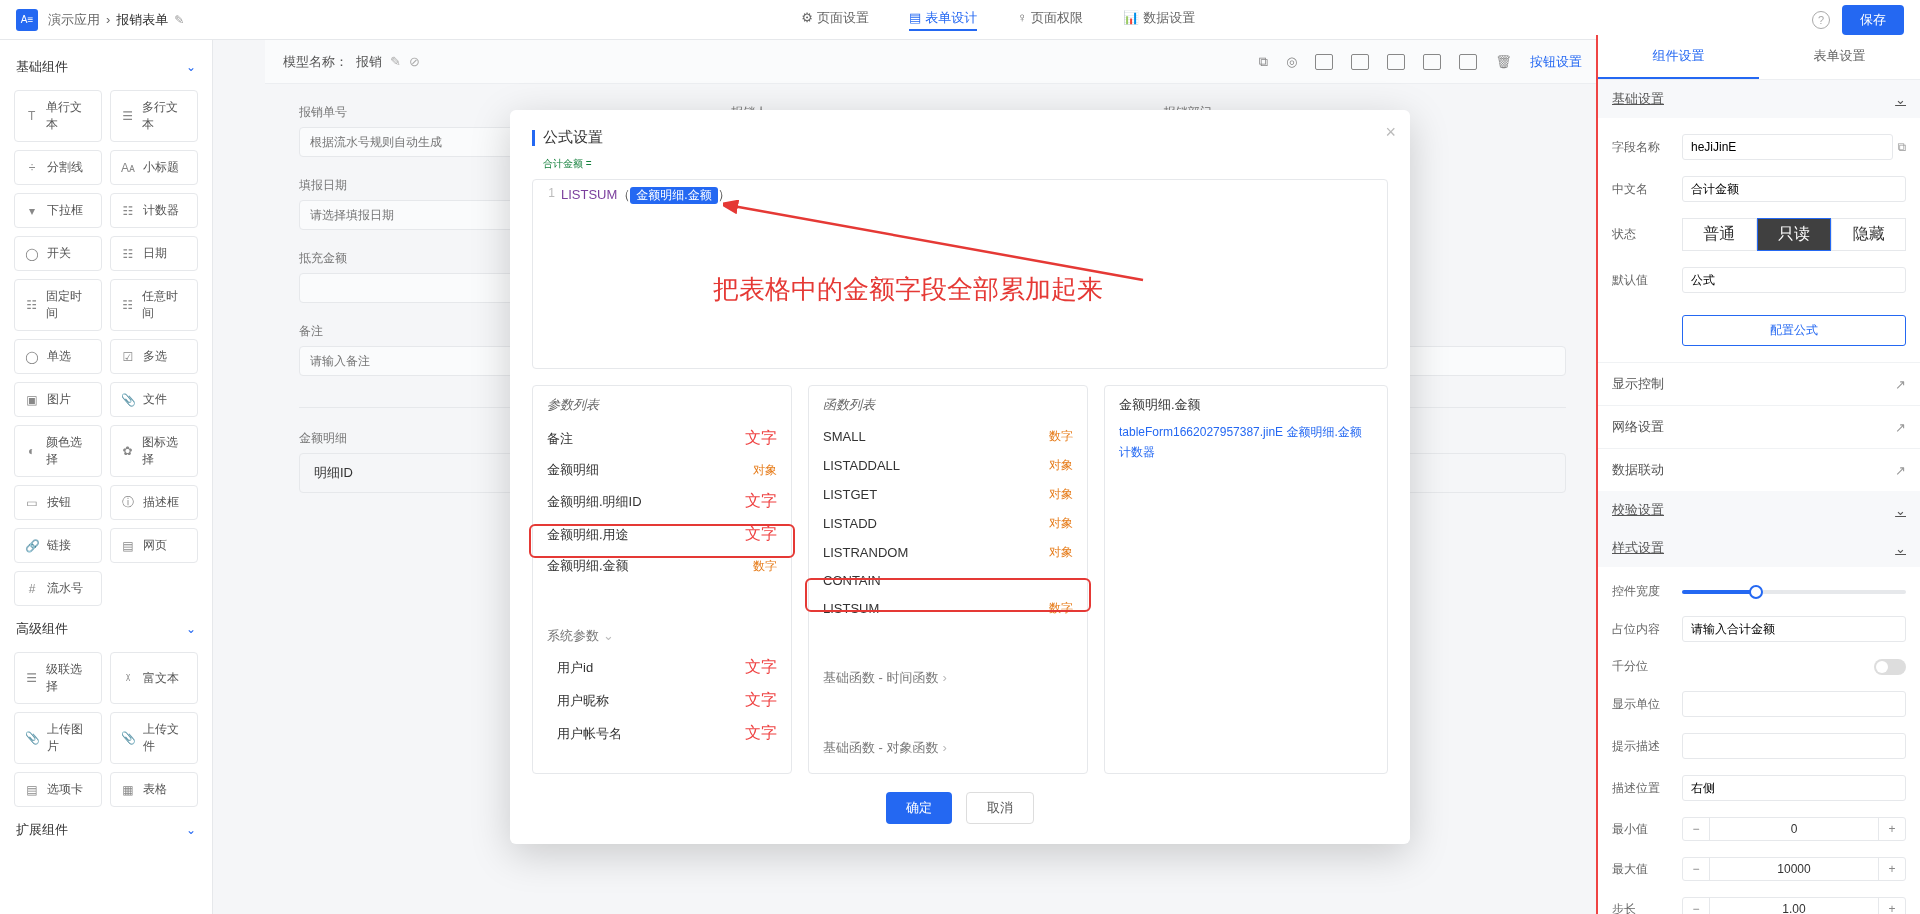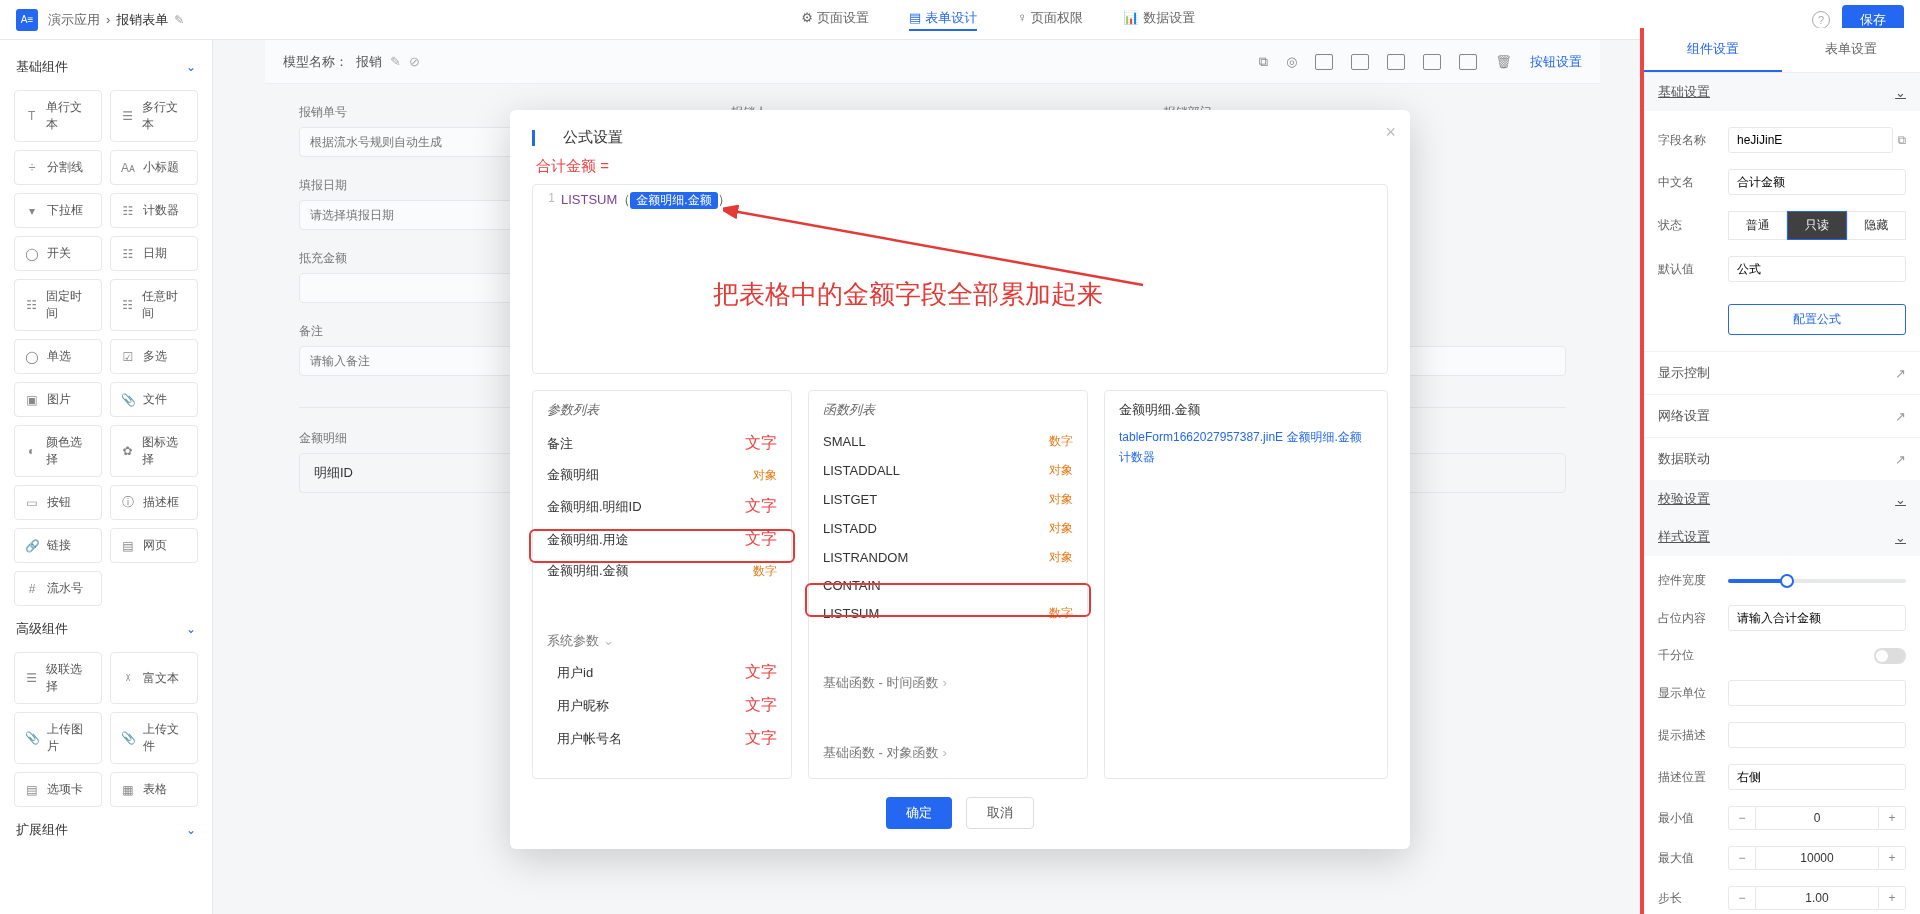--- a/index.html
+++ b/index.html
@@ -40,53 +40,53 @@
 .f-label { color: #777; font-size: 12px; margin-bottom: 6px; }
 .f-input { width: 100%; border: 1px solid #e6e8eb; border-radius: 4px; padding: 7px 10px; background: #fafbfc; color: #aaa; font-size: 12px; }
 .section-div { text-align: center; color: #888; margin: 22px 0 14px; position: relative; }
 .section-div::before, .section-div::after { content: ""; position: absolute; top: 50%; width: 42%; height: 1px; background: #e6e8eb; }
 .section-div::before { left: 0; } .section-div::after { right: 0; }
 .detail-tab { border: 1px solid #e6e8eb; border-radius: 4px; }
 .detail-head { padding: 10px 14px; font-weight: 500; color: #333; }
 .canvas-hint { text-align: center; color: #aaa; margin-top: 30px; font-size: 13px; }
 
 
-.right-panel { position: absolute; right: 0; top: 28px; bottom: 0; width: 280px; background: #fff; border-left: 4px solid #ef4444; overflow-y: auto; }
+.right-panel { position: absolute; right: 0; top: 35px; bottom: 0; width: 324px; background: #fff; border-left: 2px solid #ef4444; overflow-y: auto; }
 .rp-tabs { display: flex; border-bottom: 1px solid #eceef1; }
 .rp-tabs .rtab { flex: 1; text-align: center; padding: 12px 0; color: #666; border-bottom: 2px solid transparent; cursor: pointer; }
 .rp-tabs .rtab.active { color: #2468f2; border-bottom-color: #2468f2; }
 .rp-section-head { display: flex; align-items: center; justify-content: space-between; padding: 10px 14px; background: #f7f8fa; color: #555; font-size: 13px; text-decoration: underline; }
 .rp-body { padding: 8px 14px; }
 .rp-row { display: flex; align-items: center; padding: 8px 0; font-size: 12px; }
 .rp-row .lbl { width: 70px; color: #666; }
 .rp-row .val { flex: 1; align-items: center; }
 .rp-row .inp { width: 100%; border: 1px solid #e6e8eb; border-radius: 3px; padding: 5px 8px; font-size: 12px; background: #fff; }
 .seg-group { display: flex; }
-.seg-group .seg { flex: 1; border: 1px solid #e6e8eb; text-align: center; padding: 5px 0; font-size: 12px; cursor: pointer; }
+.seg-group .seg { flex: 1; border: 1px solid #e6e8eb; text-align: center; padding: 5px 0; font-size: 16px; cursor: pointer; }
 .seg-group .seg.active { background: #404040; color: #fff; border-color: #2468f2; }
 .rp-button-full { width: 100%; border: 1px solid #2468f2; color: #2468f2; background: #fff; border-radius: 3px; padding: 6px 0; font-size: 12px; margin-top: 6px; }
 .rp-link-row { display: flex; align-items: center; justify-content: space-between; padding: 12px 14px; color: #555; cursor: pointer; border-top: 1px solid #f0f2f4; }
 .rp-link-row .ext { color: #999; }
 .num-step { display: flex; align-items: center; border: 1px solid #e6e8eb; border-radius: 3px; overflow: hidden; }
 .num-step .ns-btn { width: 26px; text-align: center; color: #888; cursor: pointer; padding: 4px 0; }
 .num-step .ns-val { flex: 1; text-align: center; font-size: 12px; border-left: 1px solid #e6e8eb; border-right: 1px solid #e6e8eb; padding: 4px 0; }
 .rp-slider { flex: 1; height: 4px; background: #e6e8eb; border-radius: 2px; position: relative; }
 .rp-slider .fill { position: absolute; left: 0; top: 0; height: 100%; width: 33%; background: #2468f2; border-radius: 2px; }
 .rp-slider .knob { position: absolute; left: 33%; top: 50%; width: 14px; height: 14px; background: #fff; border: 2px solid #2468f2; border-radius: 50%; transform: translate(-50%, -50%); }
 .rp-switch { width: 32px; height: 16px; border-radius: 8px; background: #ddd; position: relative; }
 .rp-switch::after { content: ""; position: absolute; left: 2px; top: 2px; width: 12px; height: 12px; background: #fff; border-radius: 50%; }
 
 
 .modal-mask { position: absolute; inset: 40px 0 0 0; display: flex; align-items: flex-start; justify-content: center; pointer-events: none; }
 .modal { margin-top: 70px; width: 900px; background: #fff; border-radius: 6px; box-shadow: 0 10px 40px rgba(0,0,0,.18); padding: 18px 22px 20px; pointer-events: auto; position: relative; }
-.modal-head { display: flex; align-items: center; gap: 28px; margin-bottom: 10px; }
+.modal-head { display: flex; align-items: center; gap: 8px; margin-bottom: 10px; }
 .modal-head .bar { width: 3px; height: 16px; background: #2468f2; }
 .modal-head .title { font-size: 15px; font-weight: 500; }
 .modal .close { position: absolute; right: 14px; top: 12px; color: #bbb; font-size: 18px; cursor: pointer; }
-.formula-line { color: #ef4444; font-size: 15px; margin: 8px 4px; }
+.formula-line { color: #15803d; font-size: 10px; margin: 8px 11px; }
 .code-box { border: 1px solid #e6e8eb; border-radius: 4px; min-height: 190px; padding: 6px; display: flex; font-family: Consolas, monospace; position: relative; }
 .code-box .gutter { width: 22px; text-align: right; color: #bbb; padding-right: 6px; font-size: 12px; }
 .code-box .code { font-size: 13px; color: #7b3f9d; }
 .code .paren { color: #555; }
 .code .tag { display: inline-block; background: #2468f2; color: #fff; border-radius: 3px; padding: 0 6px; font-size: 12px; font-family: sans-serif; }
 .arrow-annot { position: absolute; left: 190px; top: 20px; pointer-events: none; }
 .annot-text { position: absolute; left: 180px; top: 92px; color: #e53935; font-size: 26px; font-weight: 500; }
 .lists-row { display: flex; gap: 16px; margin-top: 16px; }
 .list-box { border: 1px solid #e6e8eb; border-radius: 4px; padding: 10px 0; font-size: 13px; position: relative; }
 .list-box.w1 { flex: 0 0 260px; }

